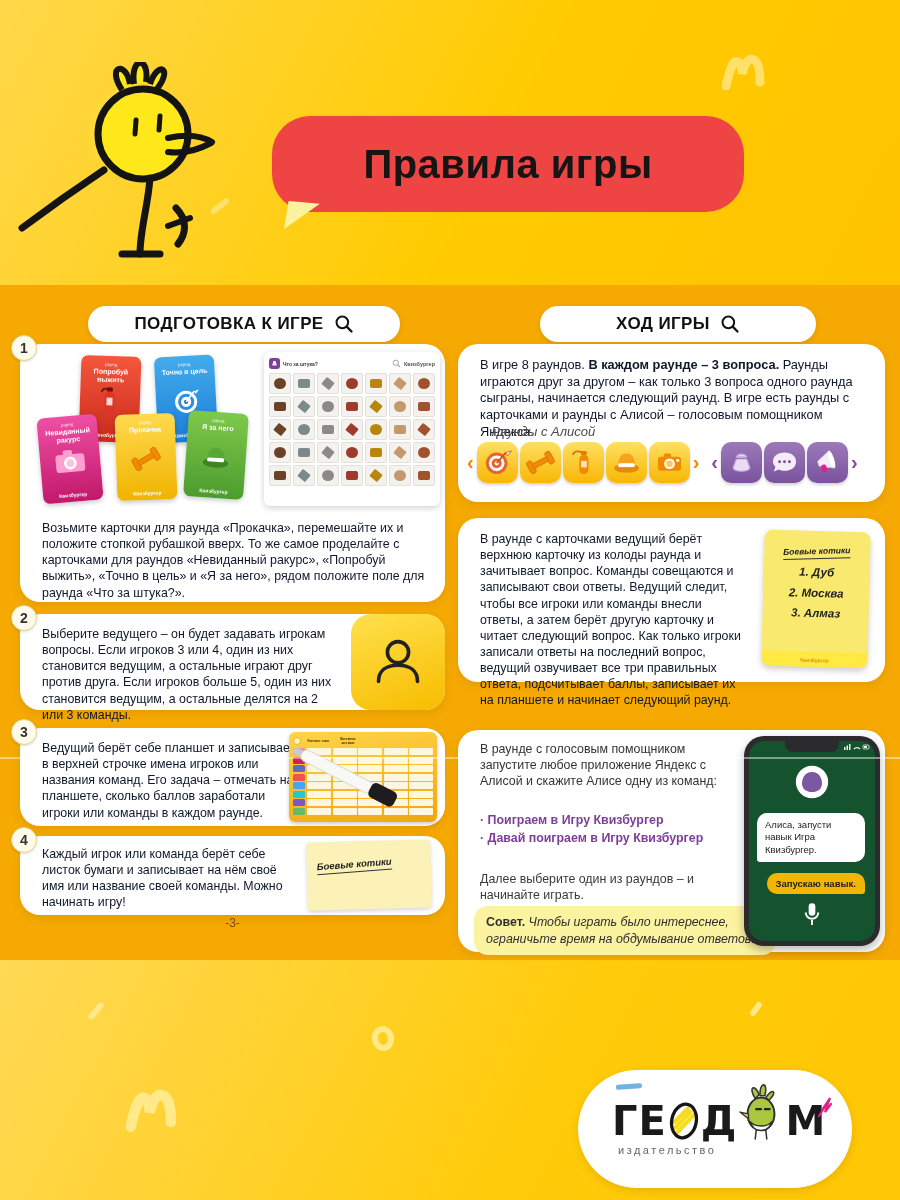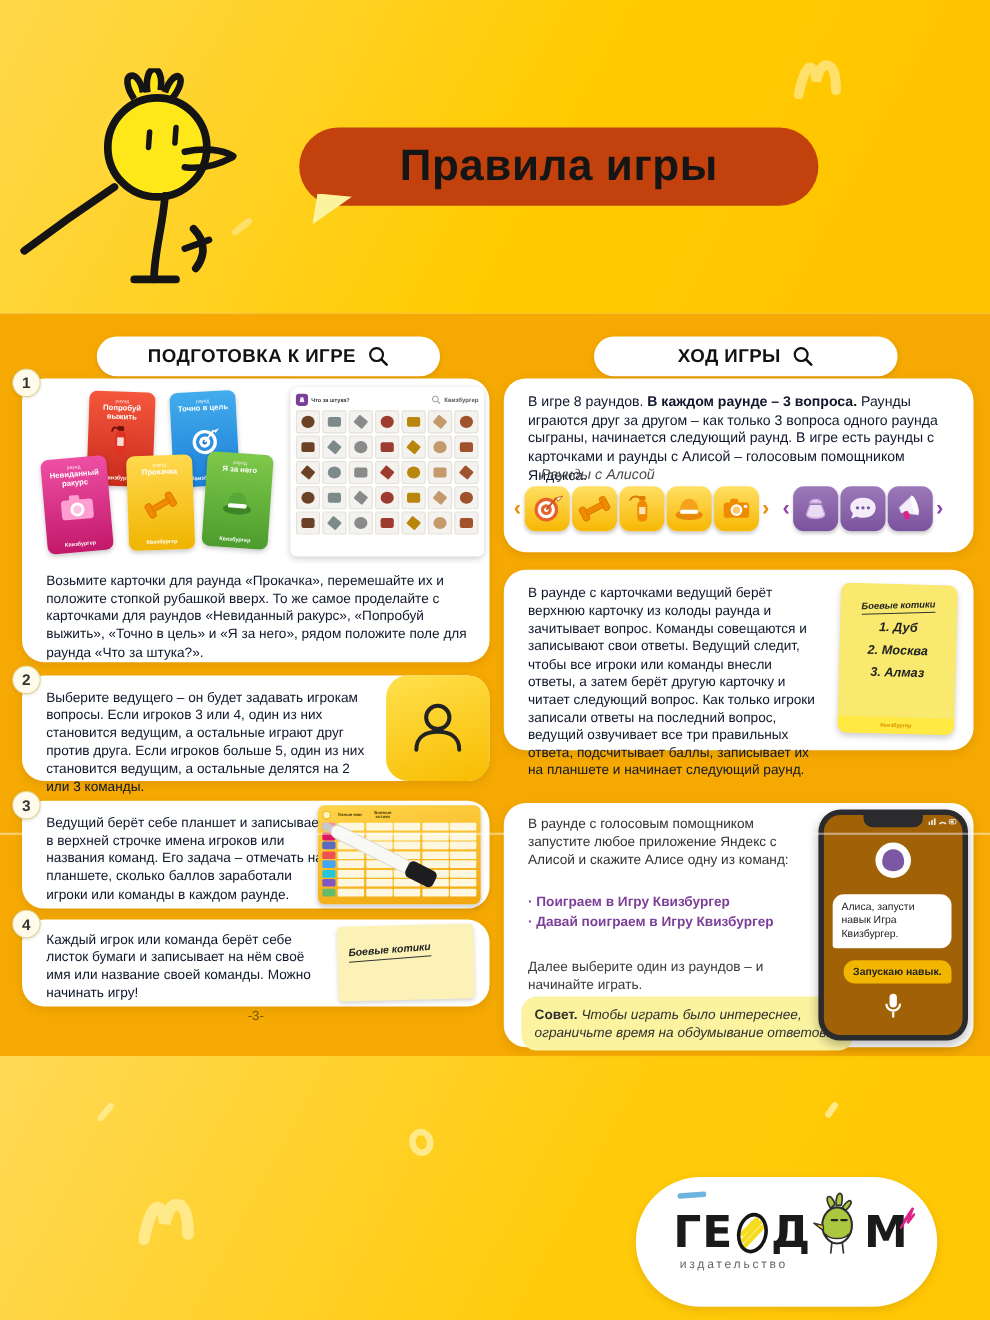--- a/index.html
+++ b/index.html
@@ -7,21 +7,21 @@
   .page{position:relative;width:900px;height:1200px;overflow:hidden;margin:0 auto;
         font-family:"Liberation Sans",sans-serif;color:#333}
   
   .band{position:absolute;left:0;width:900px}
   .band-top{top:0;height:285px;background:linear-gradient(118deg,#FFD84A 0%,#FFCB00 55%,#FFC300 100%)}
   .band-mid{top:285px;height:675px;background:#F5A902}
   .band-bottom{top:960px;height:240px;background:linear-gradient(118deg,#FFD955 0%,#FFCB0A 60%,#FFC704 100%)}
   .crease{position:absolute;left:0;top:757px;width:900px;height:2px;background:rgba(255,255,255,.45);z-index:9}
   
   .chick{position:absolute;left:18px;top:62px;width:225px;height:205px}
-  .speech-bubble{position:absolute;left:272px;top:116px;width:472px;height:71px;background:#c2410c;
+  .speech-bubble{position:absolute;left:272px;top:116px;width:472px;height:96px;background:#ef4444;
                  border-radius:38px;display:flex;align-items:center;justify-content:center}
   .speech-bubble::after{content:'';position:absolute;left:12px;bottom:-17px;width:46px;height:28px;
                  background:#FBF3A0;clip-path:polygon(0 100%,10% 0,78% 10%)}
   .page-title{font-size:40px;font-weight:800;color:#151515;letter-spacing:.5px}
   .deco{position:absolute;border-radius:3px;background:#FFE06A}
   .dash-a{left:209px;top:203px;width:22px;height:6px;transform:rotate(-38deg)}
   .m-mark{position:absolute;width:44px;height:38px}
   .m-top{left:722px;top:52px}
   
   .pill{position:absolute;height:36px;background:#fff;border-radius:18px;display:flex;align-items:center;
@@ -132,21 +132,21 @@
   .cC-txt{position:absolute;left:22px;top:12px;width:262px;font-size:12.4px;line-height:1.28}
   .commands{position:absolute;left:22px;top:82px;width:270px;font-size:12.4px;font-weight:700;
             color:#7C3F98;line-height:1.45}
   .after-txt{position:absolute;left:22px;top:142px;width:250px;font-size:12.4px;line-height:1.28;color:#3A3A3A}
   .tip{position:absolute;left:16px;top:176px;width:302px;background:#FBF3A0;border-radius:14px 2px 14px 14px;
        padding:8px 12px;font-size:12.4px;font-style:italic;color:#2F2F2F;line-height:1.35;z-index:1}
   .tip b{font-style:normal}
   
   .phone{position:absolute;right:5px;top:6px;width:136px;height:210px;background:#2B2B2E;border-radius:20px;
          box-shadow:0 4px 10px rgba(0,0,0,.28);padding:5px;z-index:2}
-  .screen{position:relative;width:100%;height:100%;background:#a16207;border-radius:15px;overflow:hidden}
+  .screen{position:relative;width:100%;height:100%;background:#14532d;border-radius:15px;overflow:hidden}
   .notch{position:absolute;top:0;left:50%;transform:translateX(-50%);width:54px;height:11px;background:#2B2B2E;
          border-radius:0 0 8px 8px}
   .statusbar{position:absolute;top:2px;right:5px;width:26px;height:7px}
   .alice-logo{position:absolute;top:22px;left:50%;transform:translateX(-50%);width:38px;height:38px}
   .bub-user{position:absolute;left:8px;right:10px;top:72px;background:#fff;border-radius:10px 10px 10px 3px;
             padding:6px 8px;font-size:9.5px;color:#222;line-height:1.3}
   .bub-alice{position:absolute;right:10px;top:132px;background:#F2B600;border-radius:10px 10px 3px 10px;
             padding:5px 9px;font-size:9.5px;color:#222;font-weight:700}
   .mic-ic{position:absolute;bottom:12px;left:50%;transform:translateX(-50%);width:20px;height:28px}
   

